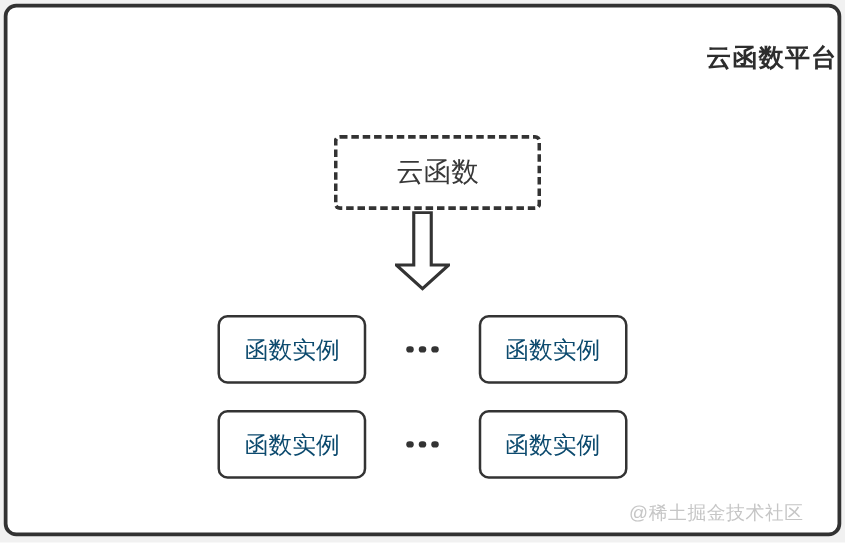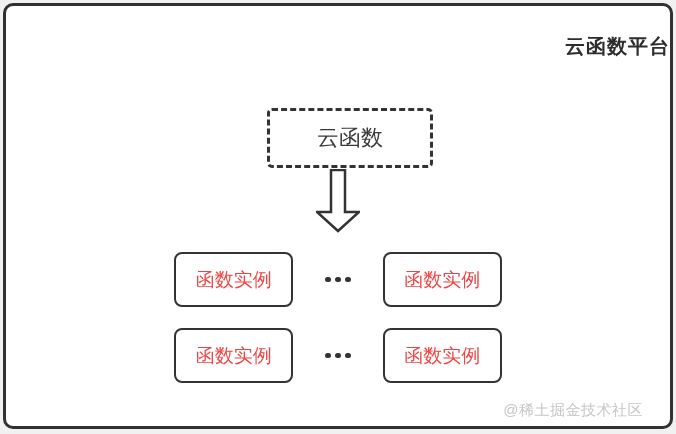--- a/index.html
+++ b/index.html
@@ -74,21 +74,21 @@
   .node {
     width: 115px;
     height: 51px;
     border: 2.5px solid #333333;
     border-radius: 8px;
     background: #ffffff;
     display: flex;
     align-items: center;
     justify-content: center;
     font-size: 19px;
-    color: #ef4444;
+    color: #0c4a6e;
   }
   .dots {
     display: flex;
     gap: 4.5px;
     align-items: center;
   }
   .dots i {
     display: block;
     width: 5.5px;
     height: 5.5px;

